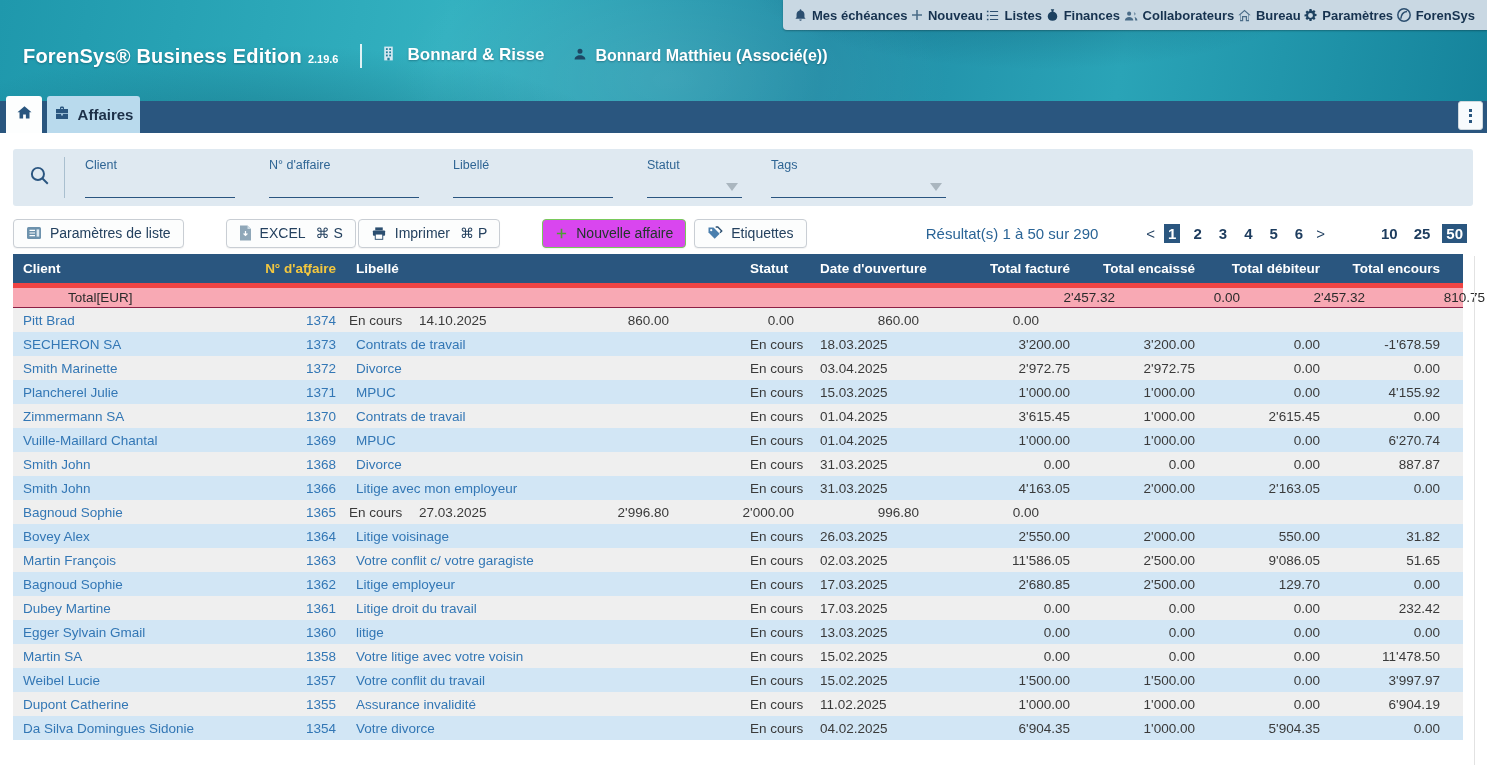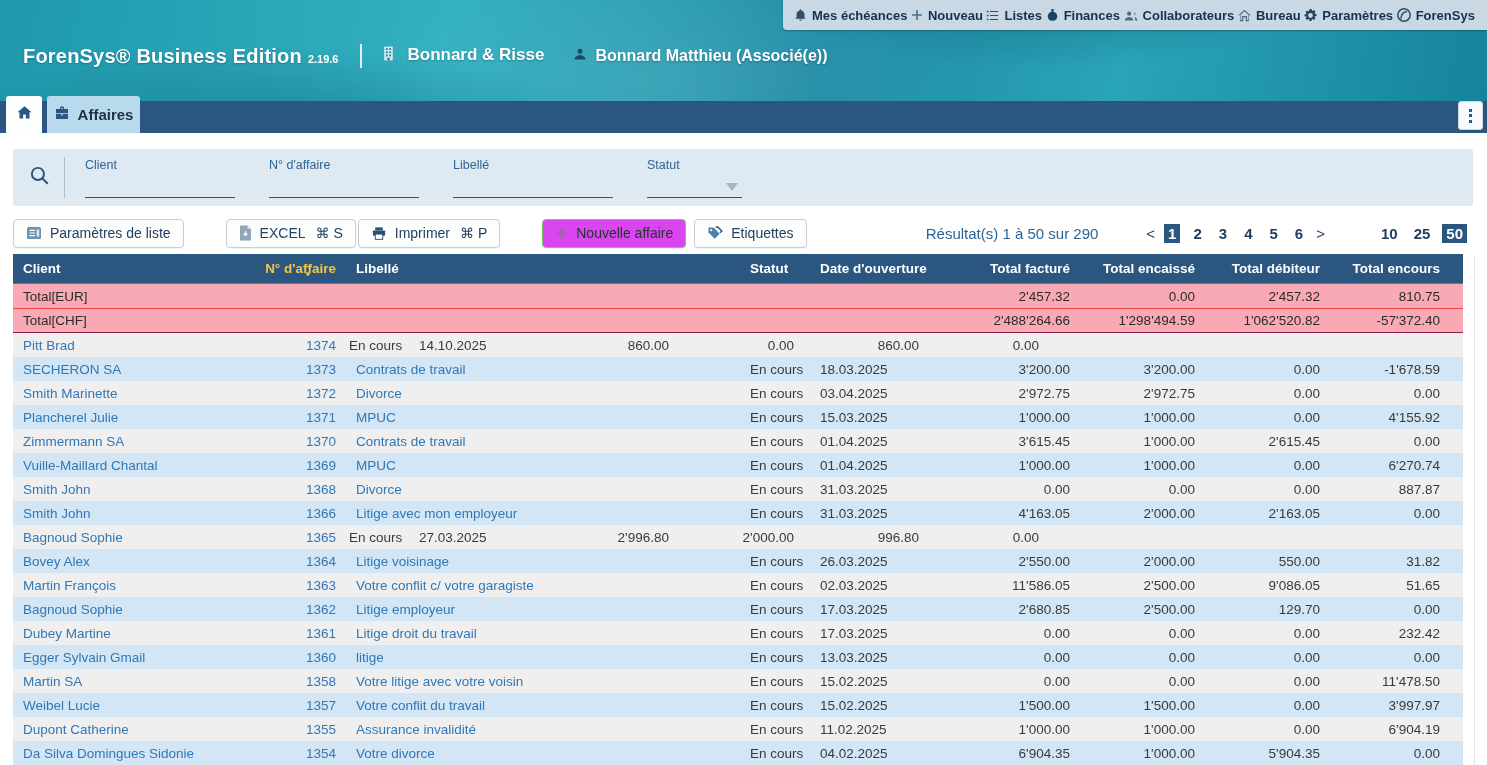--- a/index.html
+++ b/index.html
@@ -97,21 +97,21 @@
   .c-m2 { width:125px; text-align:right; }
   .c-m3 { width:125px; text-align:right; }
   .c-m4 { width:143px; text-align:right; padding-right:23px; }
   .c-label { width:927px; padding-left:10px; }
   .thead .c-num { position:relative; color:#f3c73f; }
   .sort-arrow { position:absolute; right:24px; bottom:-3px; font-size:8px; color:#f3c73f;
     line-height:8px; }
   .trow { display:flex; align-items:center; height:24px; background:#efefef; color:#3a3a3a;
     cursor:pointer; }
   .trow.alt { background:#d2e6f5; }
-  .trow.total { background:#f8a9b4; color:#2b2b2b; border-top:1px solid #ef4444; height:25px; }
+  .trow.total { background:#f8a9b4; color:#2b2b2b; border-top:5px solid #ef4444; height:25px;padding-left:45px; }
   .trow.total:last-of-type,
   .trow.total.last { border-bottom:1px solid #8c2045; }
   .link { color:#3377b5; }
   .scroll-track { position:absolute; top:256px; bottom:0; right:8px; width:5px;
     border-left:1px solid #e2e2e2; }
 </style>
 </head>
 <body>
 
 <div class="hero">
@@ -249,20 +249,25 @@
   </div>
   <div class="f-field w160">
     <label>Libellé</label>
     <input style="">
   </div>
   <div class="f-field w95">
     <label>Statut</label>
     <input style="">
     <span class="f-arrow"></span>
   </div>
+  <div class="f-field w175">
+    <label>Tags</label>
+    <input style="">
+    <span class="f-arrow"></span>
+  </div>
 </div>
 
 <div class="toolbar">
   <button class="btn">
     <span>
         <svg width="16" height="14" viewBox="0 0 16 14">
           <rect x="1" y="1" width="14" height="12" rx="1.5" fill="#6d92ad"></rect>
           <g stroke="#fff" stroke-width="1.2">
             <path d="M3.5 4.3h5.5M3.5 7h5.5M3.5 9.7h5.5"></path>
           </g>
@@ -353,27 +358,20 @@
     <div class="cell c-m4">Total encours</div>
   </div>
   <div id="totals">
       <div class="trow total">
         <div class="cell c-label">Total[EUR]</div>
         <div class="cell c-m1">2'457.32</div>
         <div class="cell c-m2">0.00</div>
         <div class="cell c-m3">2'457.32</div>
         <div class="cell c-m4">810.75</div>
       </div>
-      <div class="trow total last">
-        <div class="cell c-label">Total[CHF]</div>
-        <div class="cell c-m1">2'488'264.66</div>
-        <div class="cell c-m2">1'298'494.59</div>
-        <div class="cell c-m3">1'062'520.82</div>
-        <div class="cell c-m4">-57'372.40</div>
-      </div>
     </div>
   <div id="tbody">
       <div class="trow">
         <div class="cell c-client link">Pitt Brad</div>
         <div class="cell c-num link">1374</div>
         <div class="cell c-statut">En cours</div>
         <div class="cell c-date">14.10.2025</div>
         <div class="cell c-m1">860.00</div>
         <div class="cell c-m2">0.00</div>
         <div class="cell c-m3">860.00</div>

